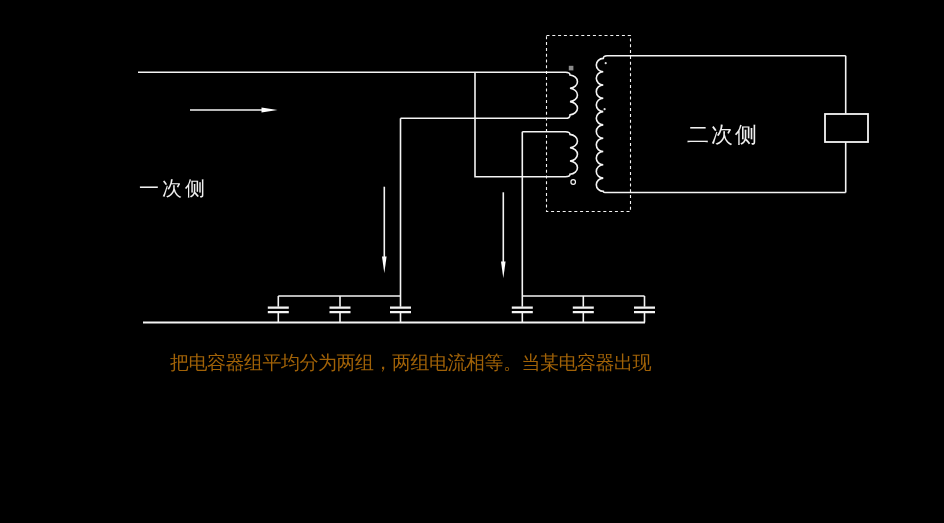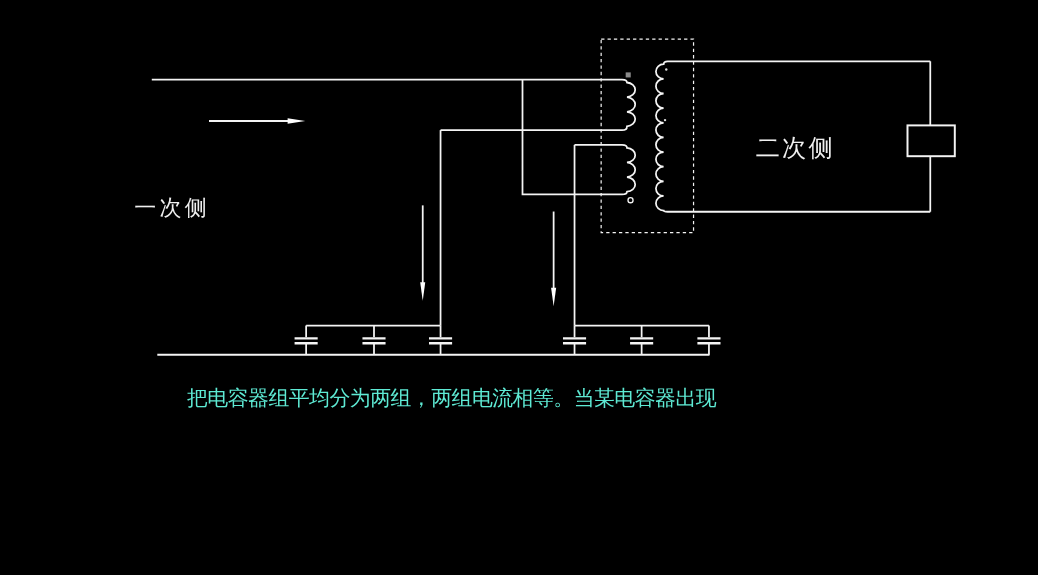--- a/index.html
+++ b/index.html
@@ -9,25 +9,25 @@
     background:#000;
     overflow:hidden;
     font-family:"DejaVu Sans", sans-serif;
   }
   .screen svg{position:absolute;left:0;top:0;}
   .label{
     position:absolute;
     color:#f0f0f0;
     white-space:nowrap;
   }
-  .label-primary{left:122px;top:175px;font-size:20px;letter-spacing:3px;}
+  .label-primary{left:139px;top:175px;font-size:20px;letter-spacing:3px;}
   .label-secondary{left:687px;top:120px;font-size:22px;letter-spacing:2px;}
   .caption{
     position:absolute;left:170px;top:349px;
-    color:#5eead4;font-size:19px;line-height:27px;letter-spacing:-0.5px;
+    color:#a16207;font-size:19px;line-height:27px;letter-spacing:-0.5px;
   }
 </style>
 </head>
 <body>
 
 <div class="screen">
 
   <svg width="944" height="523" viewBox="0 0 944 523">
     <g stroke="#f4f4f4" stroke-width="1.6" fill="none">
 

